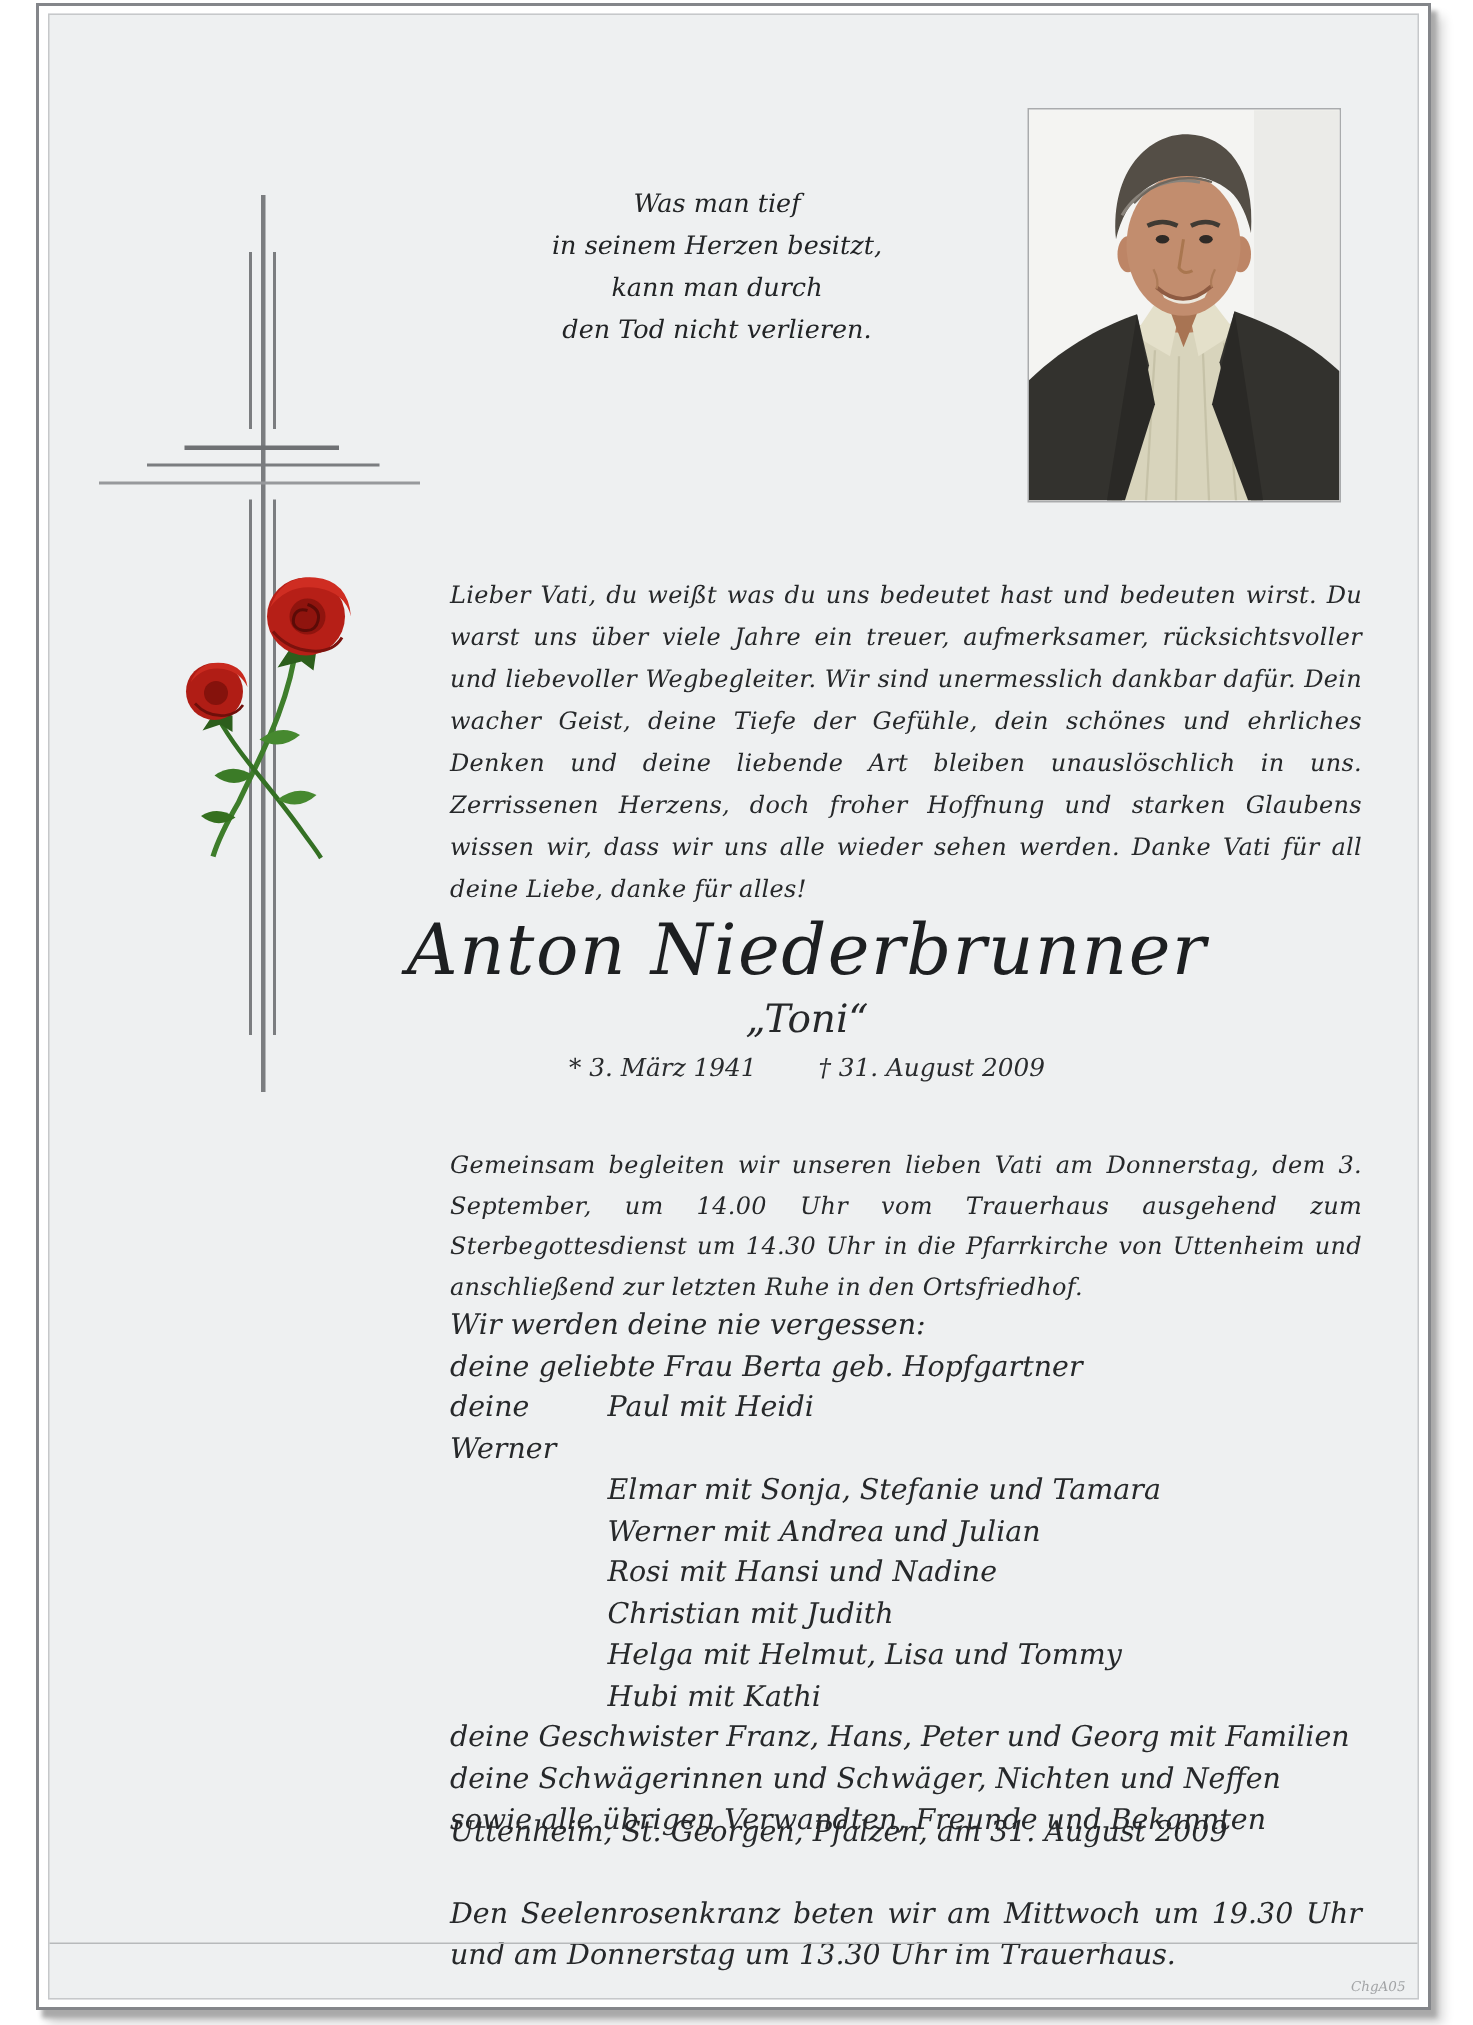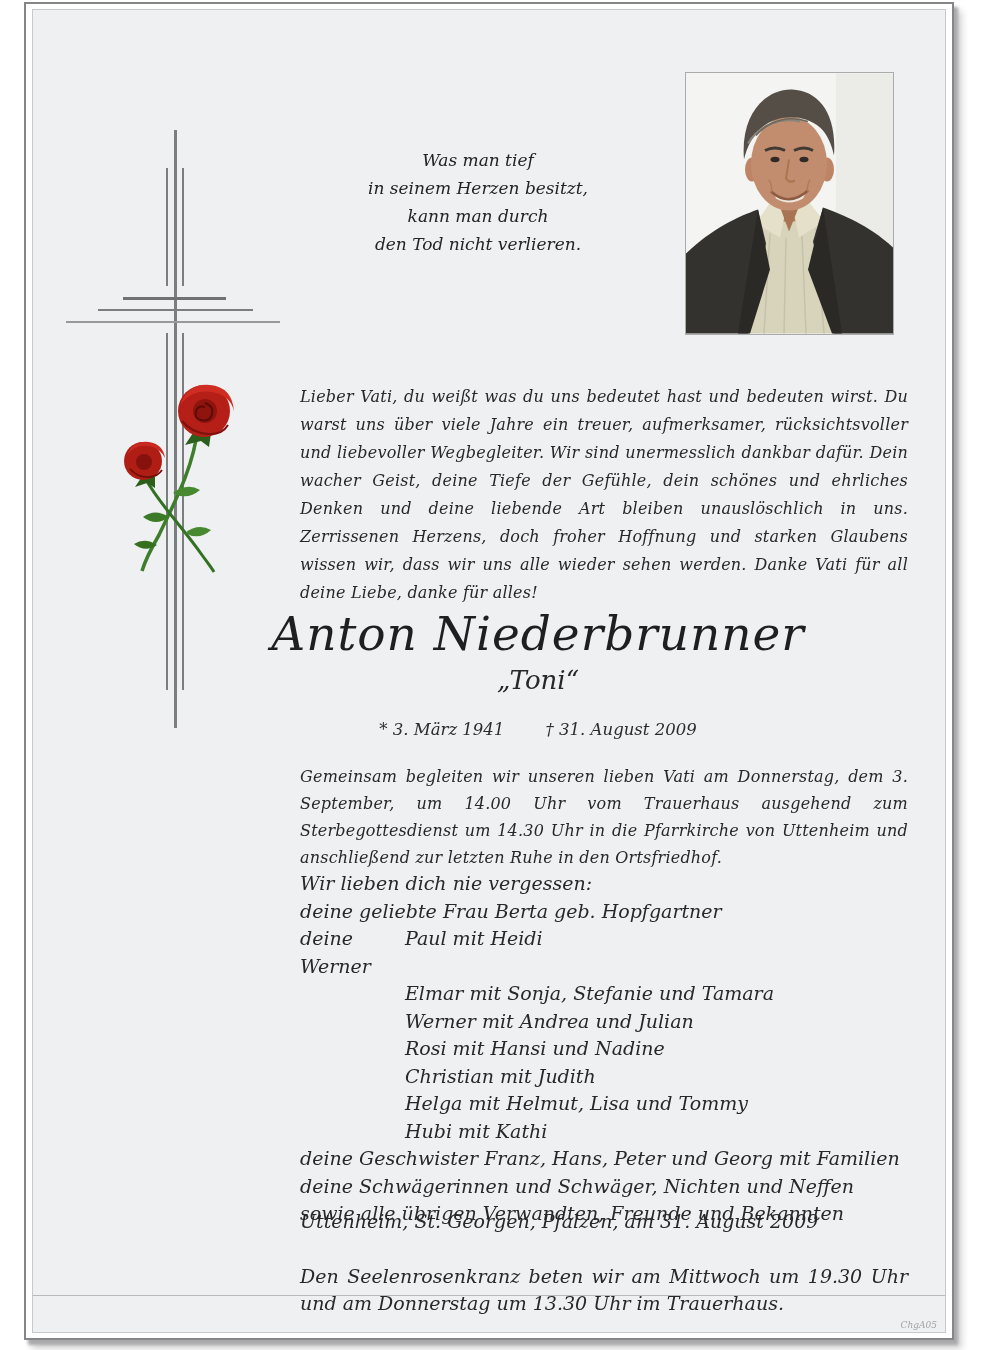--- a/index.html
+++ b/index.html
@@ -19,39 +19,39 @@
   .x.vlb    { left:133px; top:323px; width:2px;  height:357px; }
   .x.vrb    { left:149px; top:323px; width:2px;  height:357px; }
   .x.h1     { left:90px;  top:287px; width:103px; height:3px; background:#6f7174; }
   .x.h2     { left:65px;  top:299px; width:155px; height:2px; }
   .x.h3     { left:33px;  top:311px; width:214px; height:2px; background:#97999c; }
 
   .roses { position:absolute; left:72px; top:365px; width:150px; height:200px; }
 
   
   .verse { position:absolute; left:135px; top:112px; width:620px; text-align:center;
-           font-style:italic; font-size:17px; line-height:28px; color:#222426;margin-top:24px; }
+           font-style:italic; font-size:17px; line-height:28px; color:#222426; }
 
   
   .photo { position:absolute; left:652px; top:62px; width:209px; height:263px;
            border:1px solid #a9abad; background:#f6f6f4; }
   .photo svg { display:block; width:100%; height:100%; }
 
   
   .col { position:absolute; left:267px; width:608px; font-style:italic;
          font-size:16px; line-height:28px; letter-spacing:.2px; }
   .p-just { text-align:justify; }
   .p-memorial { top:373px; }
   .p-funeral  { top:753px; line-height:27px; }
 
   .name-block { position:absolute; left:100px; top:598px; width:810px; text-align:center;
                 font-style:italic; }
   .name    { font-size:47px; line-height:52px; letter-spacing:1px; color:#1d1f21; }
   .nick    { font-size:26px; line-height:34px; margin-top:3px; }
-  .dates   { font-size:16.5px; line-height:22px; margin-top:22px; color:#2a2c2e; }
+  .dates   { font-size:16.5px; line-height:22px; margin-top:4px; color:#2a2c2e; }
   .dates span { display:inline-block; margin:0 18px; }
 
   .family { position:absolute; left:267px; top:860px; width:620px; font-style:italic;
             font-size:19px; line-height:27.5px; }
   .kv { display:flex; }
   .kv .k { width:105px; flex:0 0 105px; }
   .indent { padding-left:105px; }
 
   .place  { position:absolute; left:267px; top:1200px; width:620px; font-style:italic;
             font-size:19px; }
@@ -154,21 +154,21 @@
       <div class="nick">„Toni“</div>
       <div class="dates">
         <span>* 3. März 1941</span>
         <span>† 31. August 2009</span>
       </div>
     </div>
 
     <div class="col p-just p-funeral">Gemeinsam begleiten wir unseren lieben Vati am Donnerstag, dem 3. September, um 14.00 Uhr vom Trauerhaus ausgehend zum Sterbegottesdienst um 14.30 Uhr in die Pfarrkirche von Uttenheim und anschließend zur letzten Ruhe in den Ortsfriedhof.</div>
 
     <div class="family">
-      <div>Wir lieben dich nie vergessen:</div>
+      <div>Wir werden deine nie vergessen:</div>
       <div>deine geliebte Frau Berta geb. Hopfgartner</div>
       <div class="kv">
         <div class="k">deine Werner</div>
         <div>Paul mit Heidi</div>
       </div>
       <div class="indent">Elmar mit Sonja, Stefanie und Tamara</div>
       <div class="indent">Werner mit Andrea und Julian</div>
       <div class="indent">Rosi mit Hansi und Nadine</div>
       <div class="indent">Christian mit Judith</div>
       <div class="indent">Helga mit Helmut, Lisa und Tommy</div>

